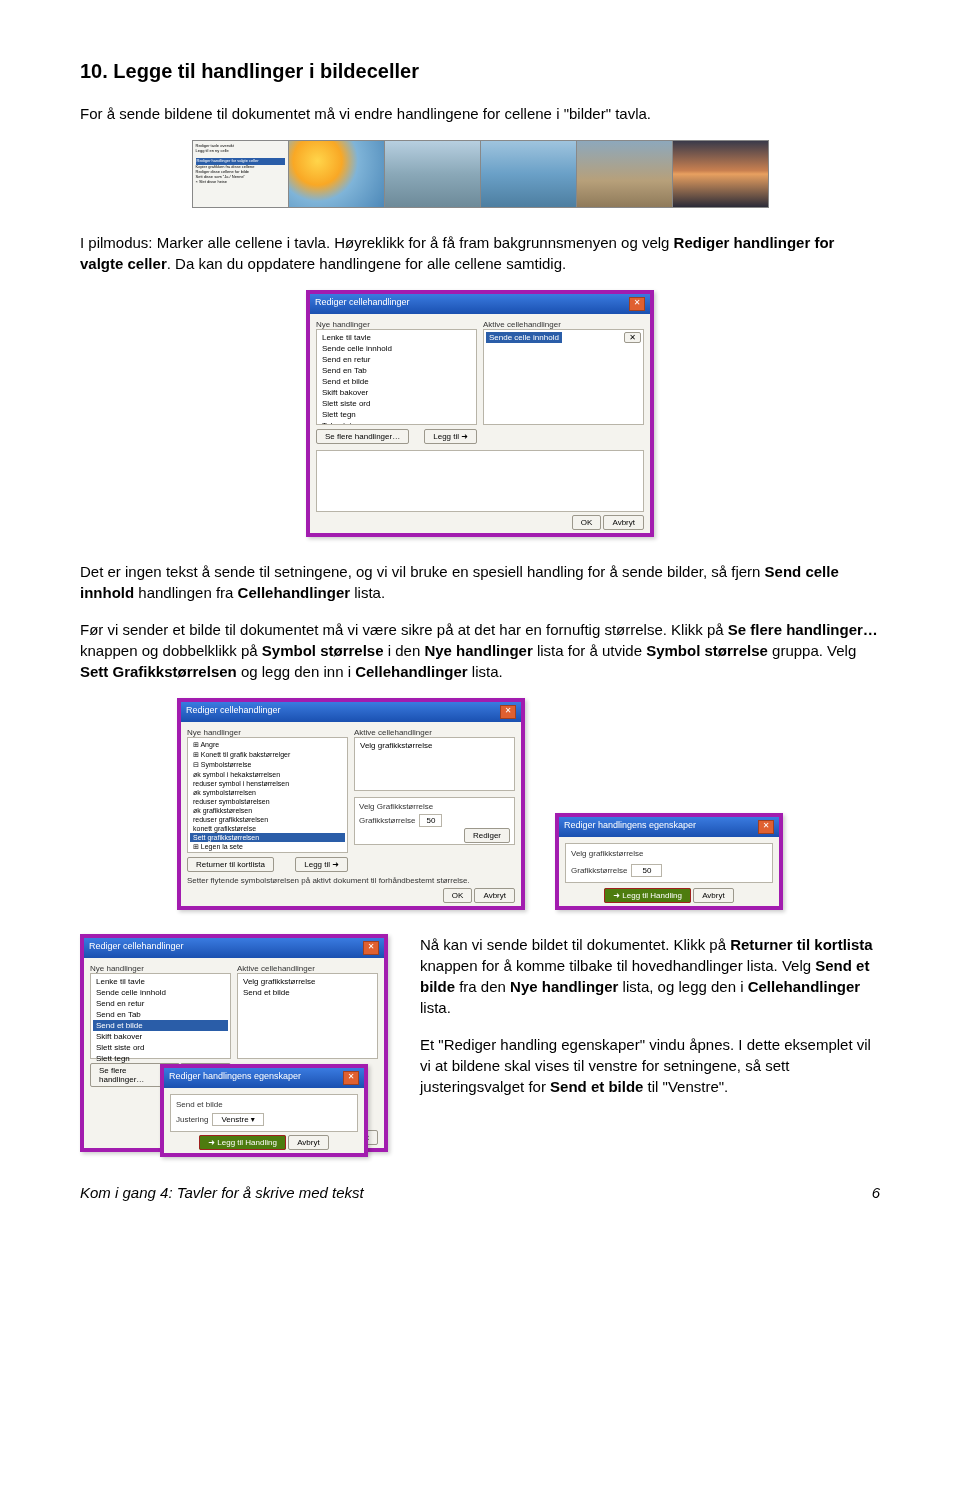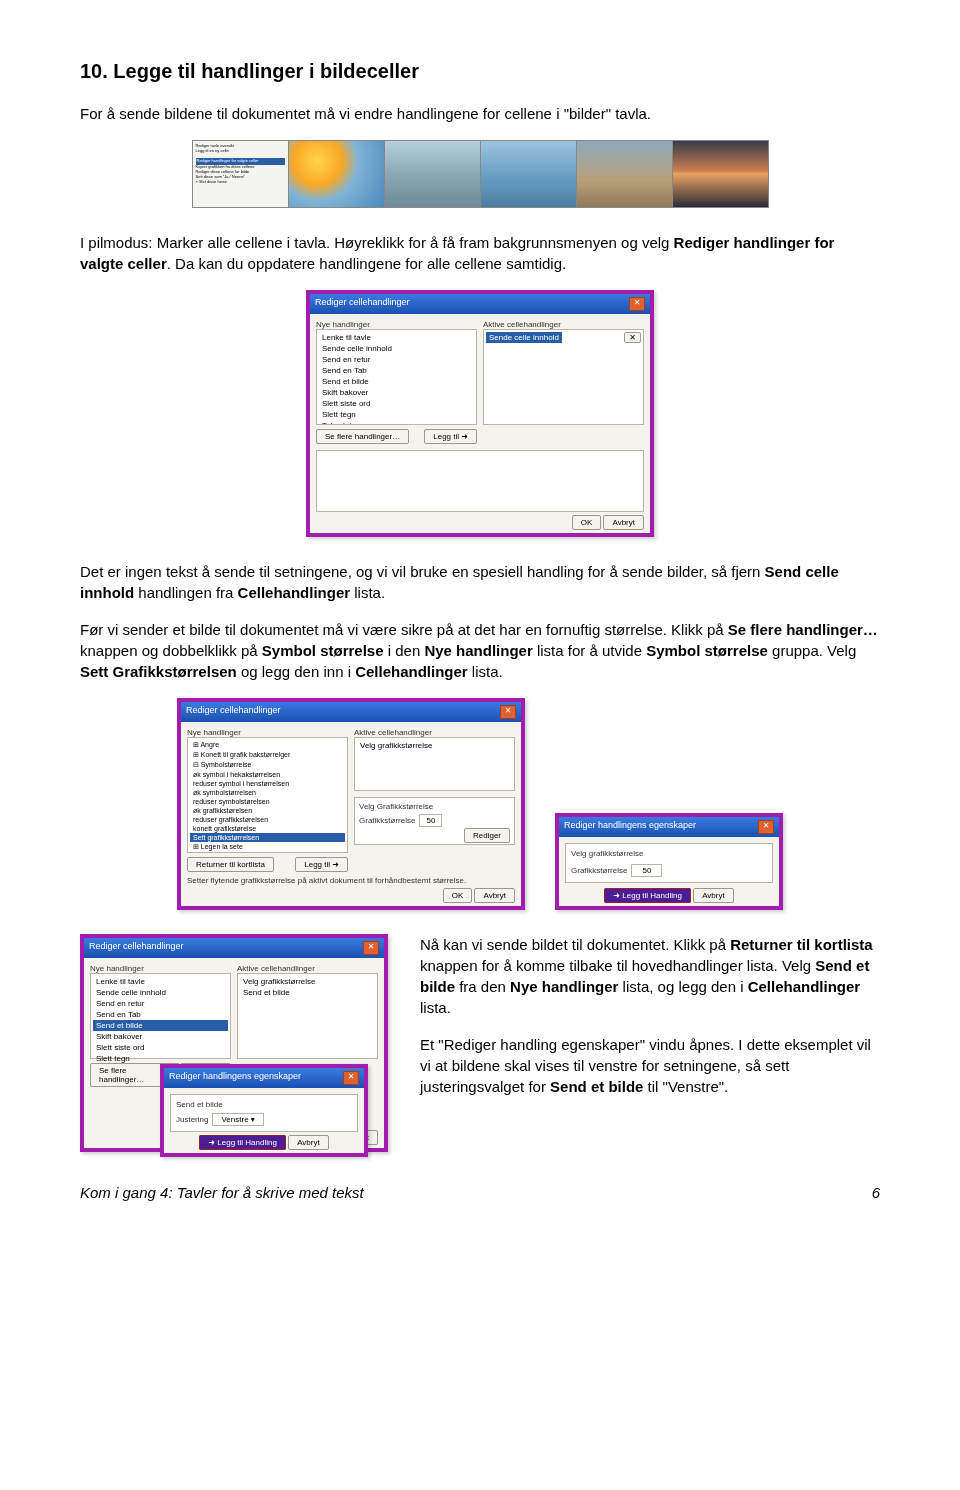--- a/index.html
+++ b/index.html
@@ -115,21 +115,21 @@
   }
   .dialog .btn {
     background: #f4f3ee;
     border: 1px solid #9c988c;
     padding: 2px 8px;
     font-size: 8px;
     border-radius: 2px;
   }
   .dialog .btn.red {
     color: #fff;
-    background: #4c1d95;
+    background: #4d7c0f;
     border-color: #a02020;
   }
   .dialog .lbl {
     font-size: 8px;
     color: #333;
   }
   .listitem {
     padding: 1px 3px;
   }
   .listitem.sel {
@@ -286,21 +286,21 @@
               <div style="display:flex; gap:4px; margin-top:3px; align-items:center">
                 <span class="lbl">Grafikkstørrelse</span>
                 <span class="panel" style="padding:1px 6px">50</span>
               </div>
               <div style="text-align:right; margin-top:4px">
                 <span class="btn">Rediger</span>
               </div>
             </div>
           </div>
         </div>
-        <div class="lbl" style="margin-top:4px">Setter flytende grafikkstørrelse på aktivt dokument til forhåndbestemt størrelse.</div>
+        <div class="lbl" style="margin-top:4px">Setter flytende symbolstørelsen på aktivt dokument til forhåndbestemt størrelse.</div>
         <div style="text-align:right; margin-top:6px">
           <span class="btn">OK</span>
           <span class="btn">Avbryt</span>
         </div>
       </div>
     </div>
 
     <div class="dialog" style="width:220px">
       <div class="titlebar">
         <span>Rediger handlingens egenskaper</span>

